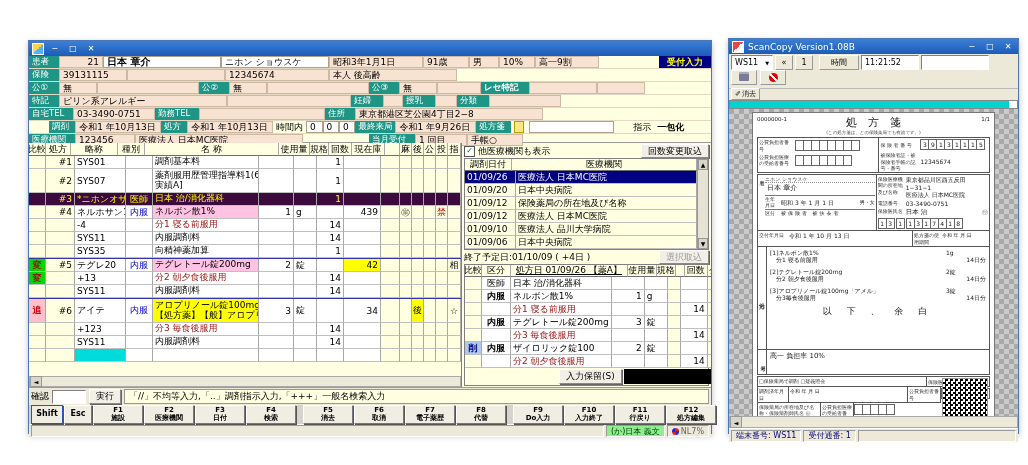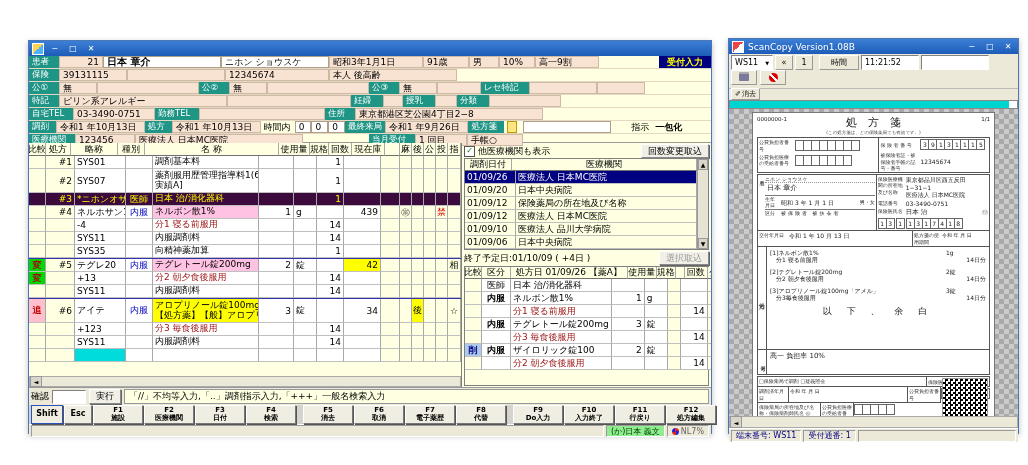--- a/index.html
+++ b/index.html
@@ -103,21 +103,21 @@
     <div class="hrow">
       <span class="tl" style="width:24px;">公①</span>
       <span class="fld" style="width:30px;">無</span>
       <span class="fld" style="width:94px;"></span>
       <span class="tl" style="width:24px;">公②</span>
       <span class="fld" style="width:30px;">無</span>
       <span class="fld" style="width:94px;"></span>
       <span class="tl" style="width:24px;">公③</span>
       <span class="fld" style="width:30px;">無</span>
       <span class="fld" style="width:36px;"></span>
-      <span class="tl" style="width:42px;">レセ特記</span>
+      <span class="tl" style="width:42px;font-weight:bold;">レセ特記</span>
       <span class="fld" style="width:60px;"></span>
       <span class="fld" style="width:40px;"></span>
       <span style="flex:1;"></span>
     </div>
     <div class="hrow">
       <span class="tl" style="width:24px;">特記</span>
       <span class="fld" style="width:160px;">ピリン系アレルギー</span>
       <span class="fld" style="width:116px;"></span>
       <span class="tl" style="width:26px;">妊婦</span>
       <span class="fld" style="width:12px;"></span>
@@ -130,21 +130,21 @@
     <div class="hrow">
       <span class="tl" style="width:38px;">自宅TEL</span>
       <span class="fld" style="width:74px;">03-3490-0751</span>
       <span class="tl" style="width:38px;">勤務TEL</span>
       <span class="fld" style="width:118px;"></span>
       <span class="tl" style="width:24px;">住所</span>
       <span class="fld" style="width:180px;">東京都港区芝公園4丁目2−8</span>
       <span style="flex:1;"></span>
     </div>
     <div class="hrow">
-      <span class="tl" style="width:24px;">調剤</span>
+      <span class="tl" style="width:24px;margin-left:20px;">調剤</span>
       <span class="fld" style="width:92px;">令和1 年10月13日</span>
       <span class="tl" style="width:24px;">処方</span>
       <span class="fld" style="width:92px;">令和1 年10月13日</span>
       <span class="plain" style="width:32px;">時間内</span>
       <span class="fldw" style="width:10px;">0</span>
       <span class="fldw" style="width:10px;">0</span>
       <span class="fldw" style="width:10px;">0</span>
       <span class="tl" style="width:38px;">最終来局</span>
       <span class="fld" style="width:86px;">令和1 年9月26日</span>
       <span class="tl" style="width:34px;">処方箋</span>
@@ -509,21 +509,21 @@
       </div>
       <div style="display:flex;align-items:center;height:16px;gap:4px;">
         <span style="flex:1;">終了予定日:01/10/09 ( +4日 )</span>
         <span class="btn dis" style="height:12px;">選択取込</span>
       </div>
       <div style="display:flex;border:1px solid #808080;flex:1;">
         <div style="flex:1;display:flex;flex-direction:column;">
           <div class="gridhead hd" id="det-head" style="height:12px;">
               <span class="c center" style="width: 16px;">比較</span>
               <span class="c center" style="width: 28px;">区分</span>
-              <span class="c center" style="flex: 1 1 0%;">処方日 01/09/26 【薬A】</span>
+              <span class="c center" style="flex: 1 1 0%; text-decoration: underline;">処方日 01/09/26 【薬A】</span>
               <span class="c center" style="width: 28px;">使用量</span>
               <span class="c center" style="width: 18px;">規格</span>
               <span class="c center" style="width: 8px;"></span>
               <span class="c center" style="width: 22px;">回数</span>
               <span class="c center" style="width: 12px;">公</span>
             </div>
           <div id="det-body" style="flex:1;">
               <div class="gridrow" style="height: 13px;">
                 <span class="c center" style="width: 16px;"></span>
                 <span class="c white center" style="width: 28px;">医師</span>
@@ -588,20 +588,24 @@
                 <span class="c center" style="width: 16px;"></span>
                 <span class="c white center" style="width: 28px;"></span>
                 <span class="c white usage" style="flex: 1 1 0%;">分2 朝夕食後服用</span>
                 <span class="c white right" style="width: 28px;"></span>
                 <span class="c white" style="width: 18px;"></span>
                 <span class="c" style="width: 8px;"></span>
                 <span class="c white right" style="width: 22px;">14</span>
                 <span class="c center" style="width: 12px;"></span>
               </div>
             </div>
+          <div style="display:flex;align-items:flex-end;justify-content:flex-end;padding:1px;">
+            <span class="btn" style="height:13px;">入力保留(S)</span>
+            <span style="display:inline-block;width:96px;height:15px;background:#000;margin-left:2px;"></span>
+          </div>
         </div>
 
       </div>
     </div>
   </div>
 
   <div style="height:17px;background:#ece9d8;display:flex;align-items:center;gap:3px;padding:0 2px;border-top:1px solid #999;">
     <span>確認</span>
     <span class="sunken" style="width:26px;height:12px;"></span>
     <span class="btn" style="height:13px;">実行</span>

